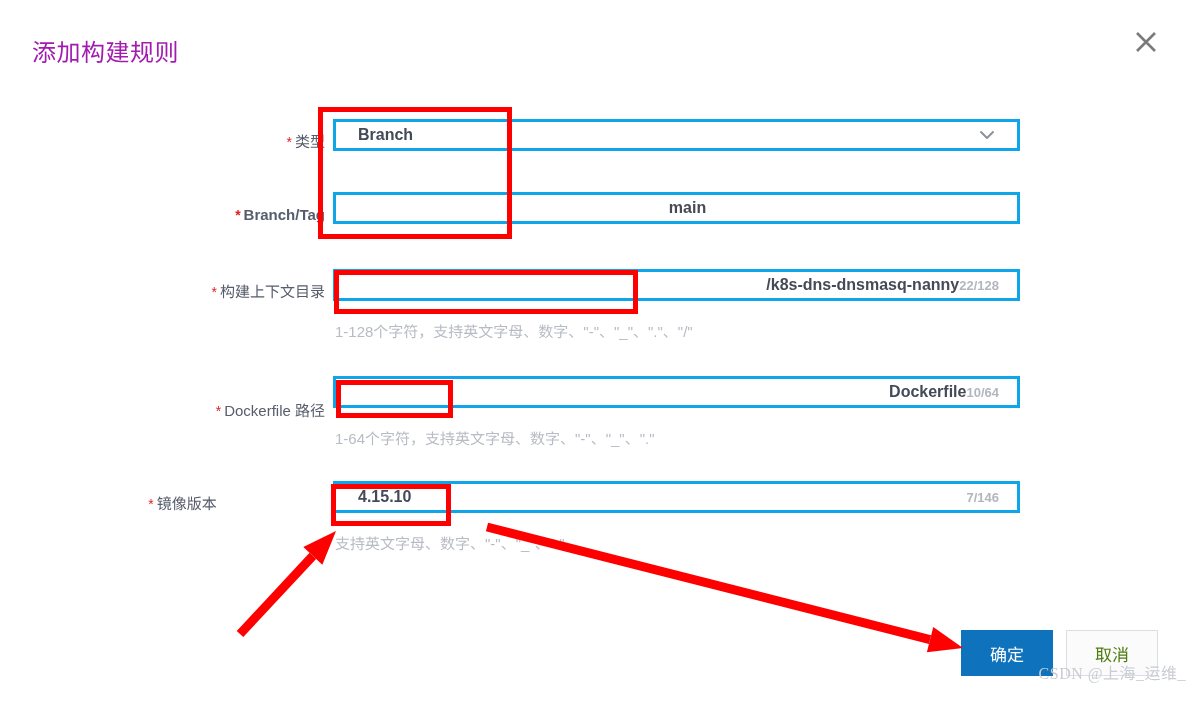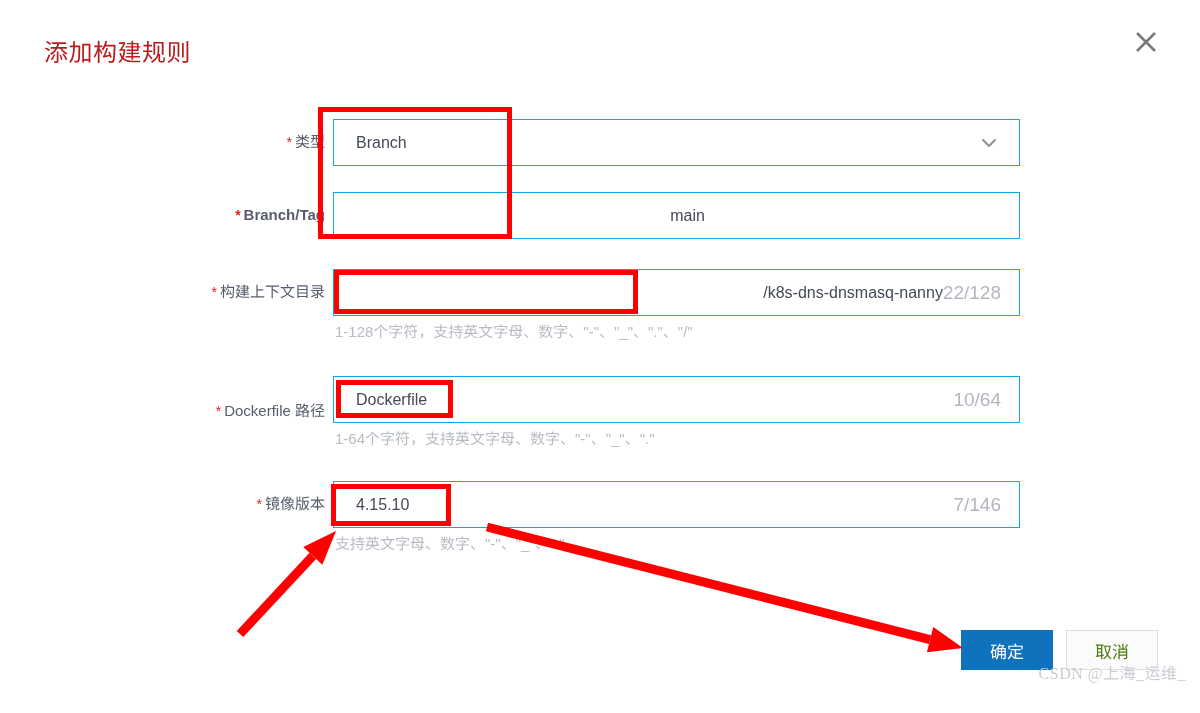--- a/index.html
+++ b/index.html
@@ -26,25 +26,25 @@
   
   .dialog-header {
     position: absolute;
     left: 0;
     top: 0;
     width: 1200px;
     height: 95px;
   }
   .dialog-title {
     position: absolute;
-    left: 44px;
+    left: 32px;
     top: 36px;
     font-size: 24px;
     line-height: 34px;
-    color: #b91c1c;
+    color: #a21caf;
     font-weight: 400;
     letter-spacing: 0.5px;
     white-space: nowrap;
   }
   .close-button {
     position: absolute;
     left: 1128px;
     top: 24px;
     width: 36px;
     height: 36px;
@@ -79,38 +79,39 @@
   }
   .req-star {
     color: #e02020;
     margin-right: 3px;
     font-size: 14px;
   }
   .control {
     position: absolute;
     left: 333px;
     width: 687px;
-    height: 47px;
+    height: 32px;
     box-sizing: border-box;
-    border: 1px solid #0ea5e9;
+    border: 3px solid #0ea5e9;
     background: #ffffff;
     display: flex;
     align-items: center;
+    font-weight: bold;
   }
   .control .value {
     font-size: 16px;
     color: #444a57;
     padding-left: 22px;
     flex: 1;
     white-space: nowrap;
     overflow: hidden;
     text-overflow: ellipsis;
   }
   .control .counter {
-    font-size: 19px;
+    font-size: 13px;
     color: #b2b6bf;
     padding-right: 18px;
     white-space: nowrap;
   }
   .control .chev {
     padding-right: 20px;
     display: flex;
     align-items: center;
   }
   .hint {
@@ -125,21 +126,21 @@
   
   .footer {
     position: absolute;
     left: 0;
     top: 620px;
     width: 1200px;
     height: 60px;
   }
   .btn {
     position: absolute;
-    height: 40px;
+    height: 46px;
     box-sizing: border-box;
     font-size: 17px;
     display: flex;
     align-items: center;
     justify-content: center;
     cursor: pointer;
     user-select: none;
   }
   .btn-primary {
     left: 961px;
@@ -234,29 +235,29 @@
         <div class="value">/k8s-dns-dnsmasq-nanny</div>
         <div class="counter">22/128</div>
       </div>
       <div class="hint" style="top:53px;">1-128个字符，支持英文字母、数字、"-"、"_"、"."、"/"</div>
     </div>
 
     <div class="form-row" style="top:281px;">
       <div class="field-label" style="top:24px;">
         <span class="req-star">*</span><span>Dockerfile 路径</span>
       </div>
-      <div class="control" style="top:0px;">
+      <div class="control" style="top:0px;text-align:right;">
         <div class="value">Dockerfile</div>
         <div class="counter">10/64</div>
       </div>
       <div class="hint" style="top:53px;">1-64个字符，支持英文字母、数字、"-"、"_"、"."</div>
     </div>
 
     <div class="form-row" style="top:386px;">
-      <div class="field-label" style="top:12px;">
+      <div class="field-label" style="top:12px;text-align:center;">
         <span class="req-star">*</span><span>镜像版本</span>
       </div>
       <div class="control" style="top:0px;">
         <div class="value">4.15.10</div>
         <div class="counter">7/146</div>
       </div>
       <div class="hint" style="top:53px;">支持英文字母、数字、"-"、"_"、"."</div>
     </div>
 
   </div>

